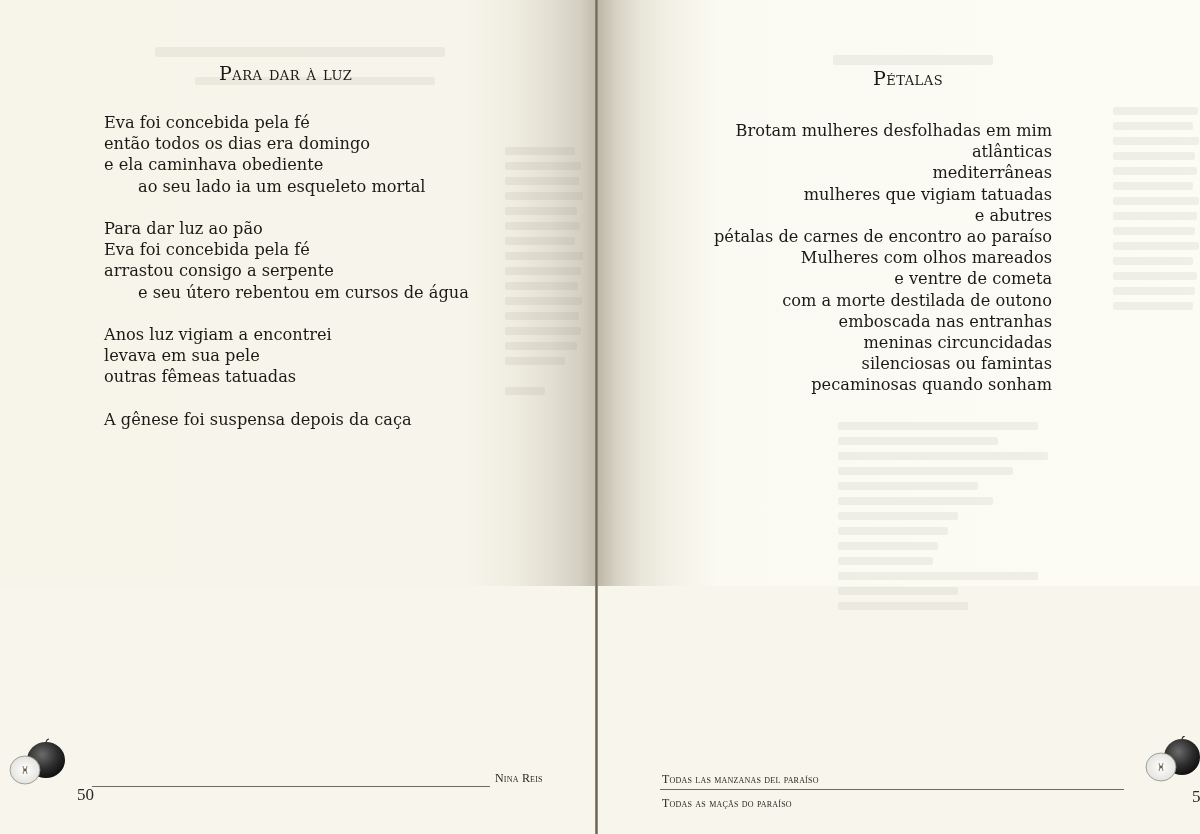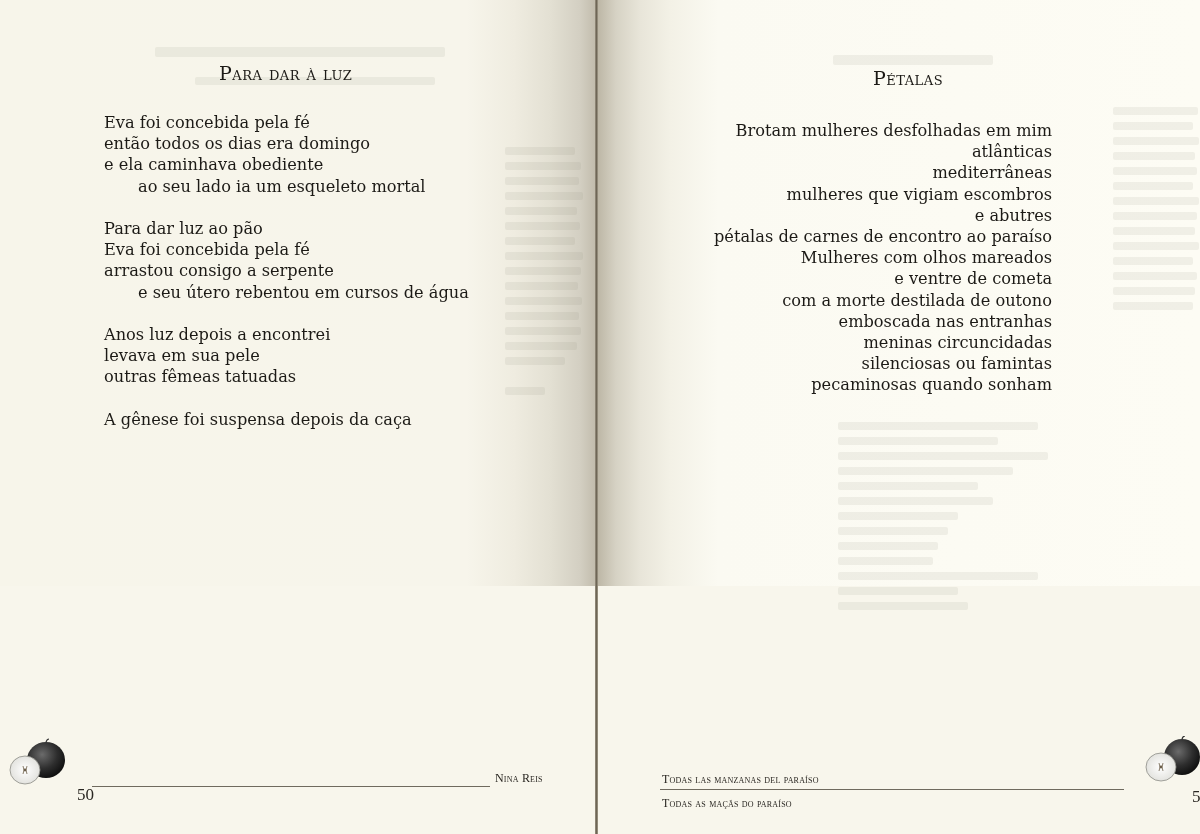--- a/index.html
+++ b/index.html
@@ -148,21 +148,21 @@
       <span class="line">Eva foi concebida pela fé</span>
       <span class="line">então todos os dias era domingo</span>
       <span class="line">e ela caminhava obediente</span>
       <span class="line indent">ao seu lado ia um esqueleto mortal</span>
       <span class="stanza-gap"></span>
       <span class="line">Para dar luz ao pão</span>
       <span class="line">Eva foi concebida pela fé</span>
       <span class="line">arrastou consigo a serpente</span>
       <span class="line indent">e seu útero rebentou em cursos de água</span>
       <span class="stanza-gap"></span>
-      <span class="line">Anos luz depois a encontrei</span>
+      <span class="line">Anos luz vigiam a encontrei</span>
       <span class="line">levava em sua pele</span>
       <span class="line">outras fêmeas tatuadas</span>
       <span class="stanza-gap"></span>
       <span class="line">A gênese foi suspensa depois da caça</span>
     </div>
 
     <svg class="apple-icon" viewBox="0 0 60 50" style="left:6px; top:738px;">
       <defs>
         <radialGradient id="appleDarkL" cx="40%" cy="35%" r="65%">
           <stop offset="0%" stop-color="#6b6b6b"></stop>
@@ -224,21 +224,21 @@
       <span class="ghost-bar" style="width:120px"></span>
       <span class="ghost-bar" style="width:130px"></span>
     </div>
 
     <div class="poem-title" style="left:275px; top:67px;">Pétalas</div>
 
     <div class="poem" style="left:116px; top:120px;text-align:right;">
       <span class="line">Brotam mulheres desfolhadas em mim</span>
       <span class="line">atlânticas</span>
       <span class="line">mediterrâneas</span>
-      <span class="line">mulheres que vigiam escombros</span>
+      <span class="line">mulheres que vigiam tatuadas</span>
       <span class="line">e abutres</span>
       <span class="line">pétalas de carnes de encontro ao paraíso</span>
       <span class="line">Mulheres com olhos mareados</span>
       <span class="line">e ventre de cometa</span>
       <span class="line">com a morte destilada de outono</span>
       <span class="line">emboscada nas entranhas</span>
       <span class="line">meninas circuncidadas</span>
       <span class="line">silenciosas ou famintas</span>
       <span class="line">pecaminosas quando sonham</span>
     </div>

